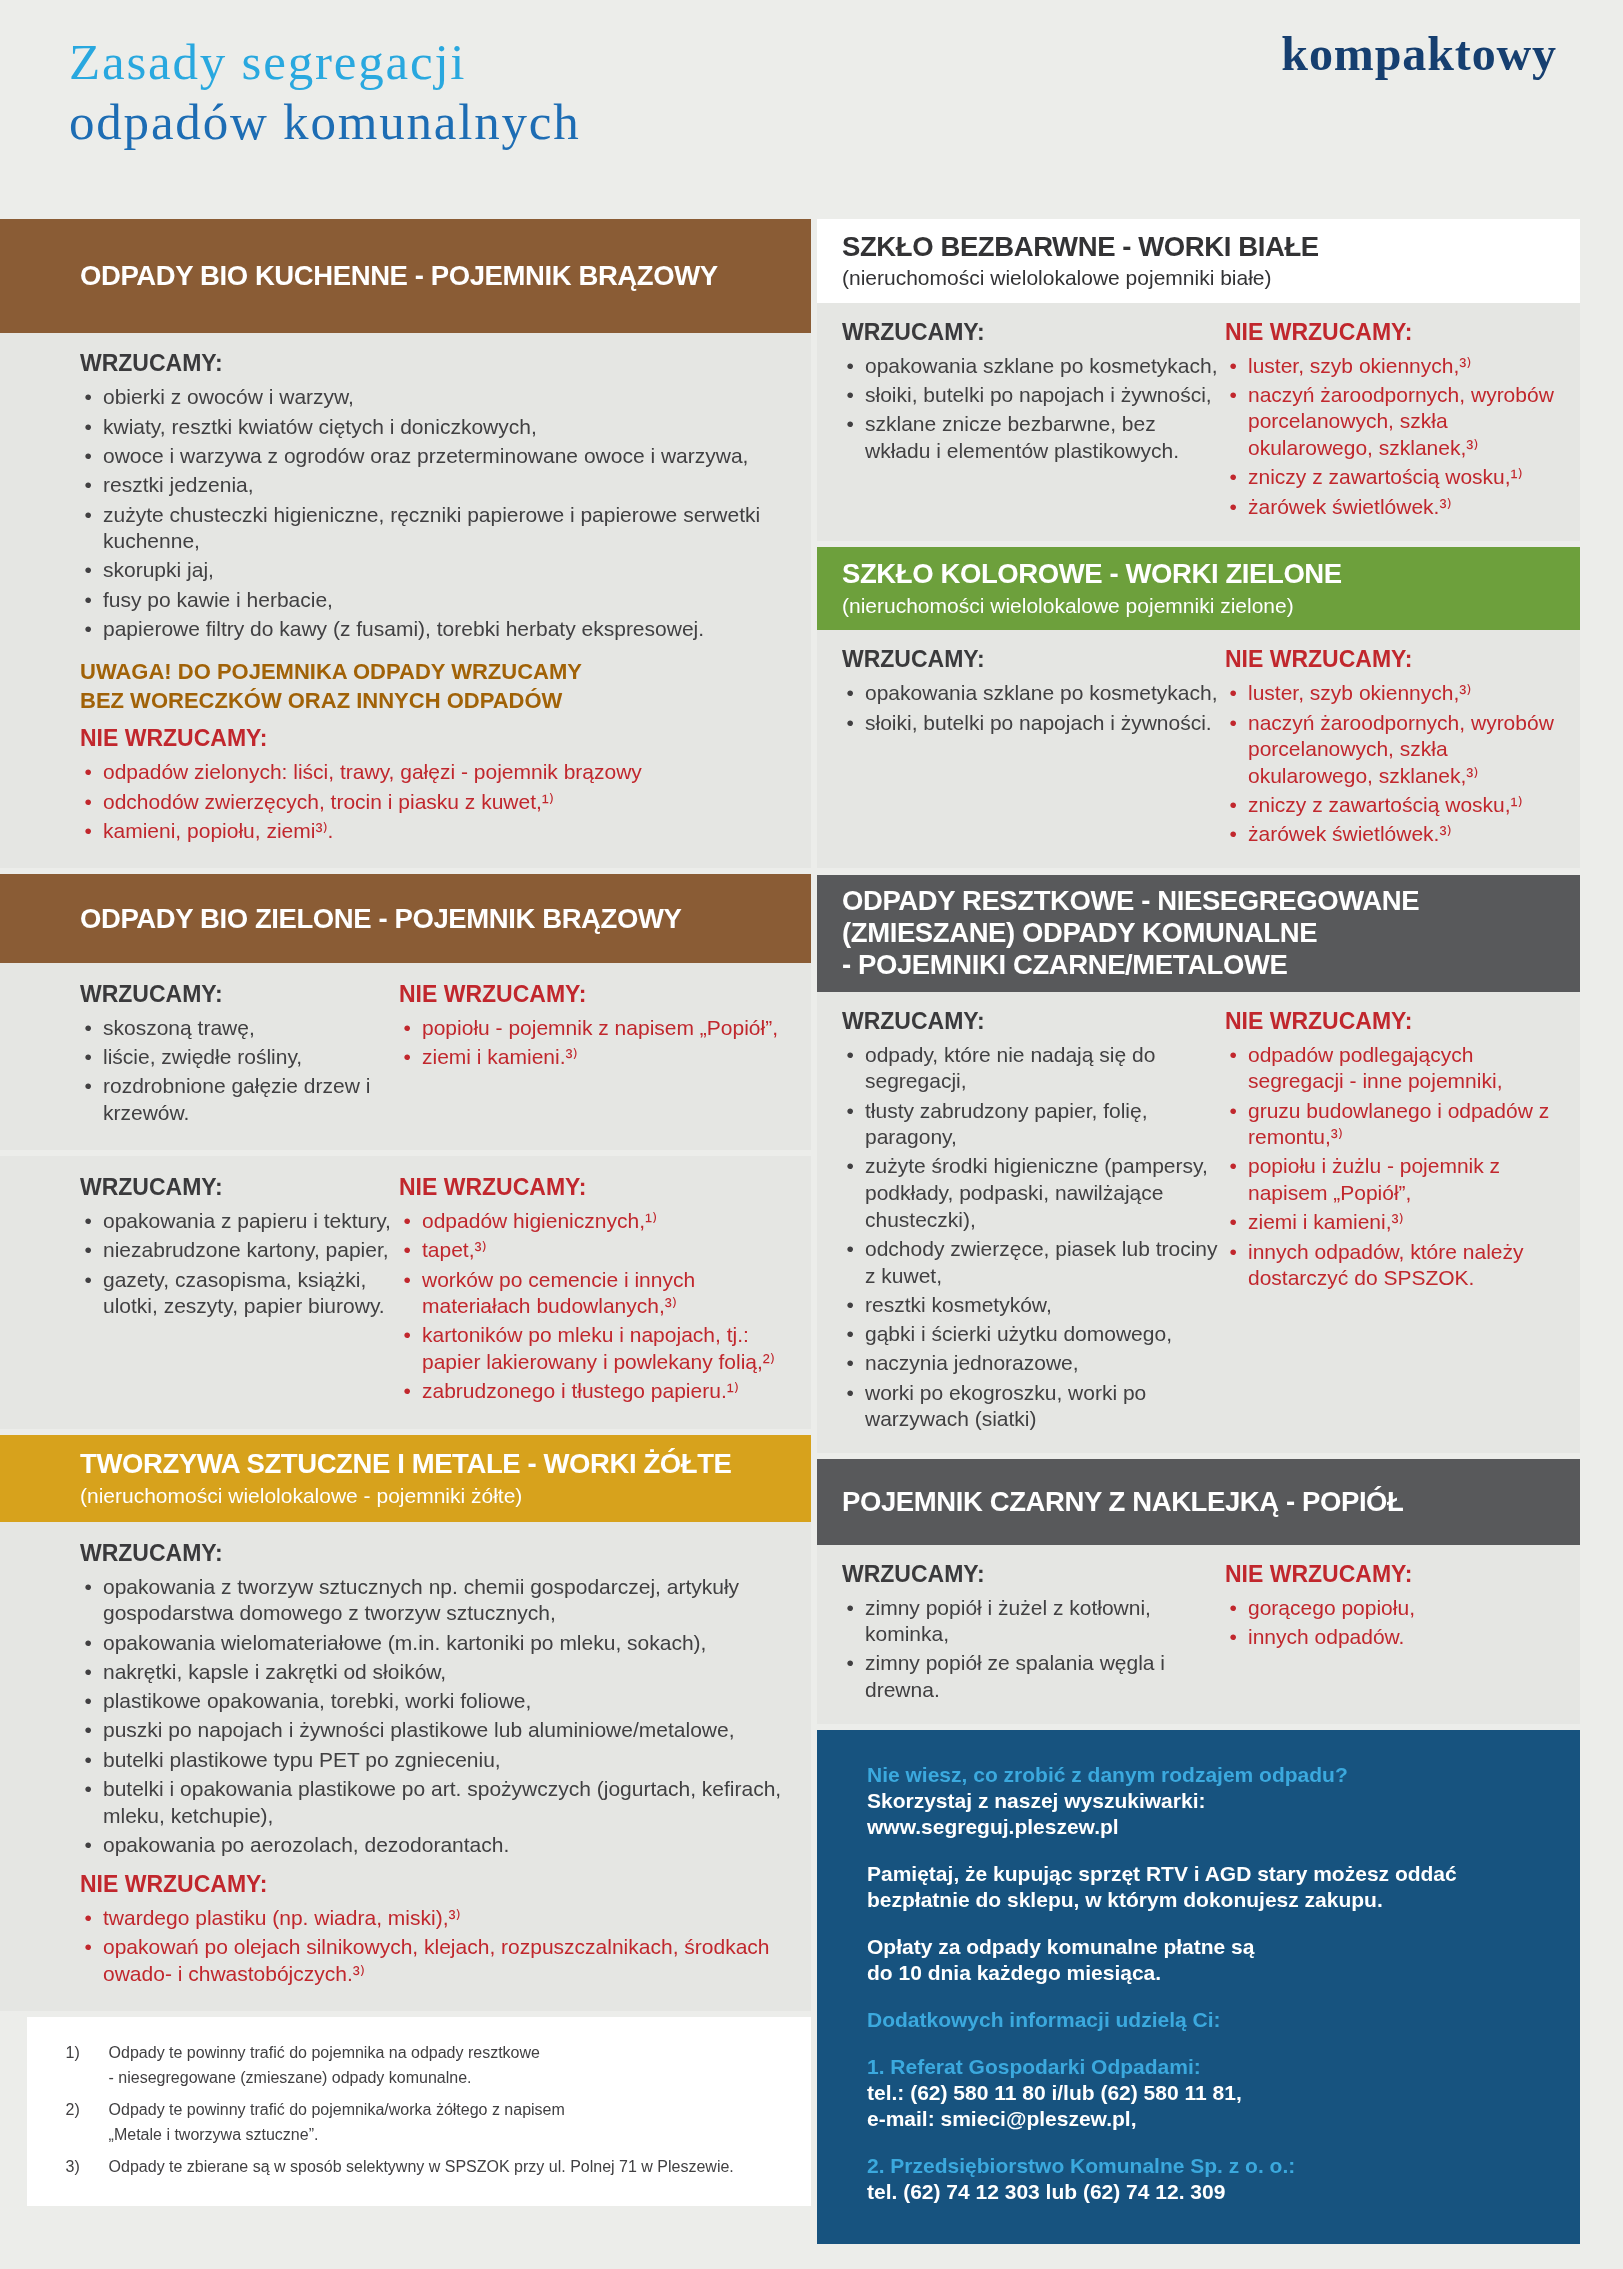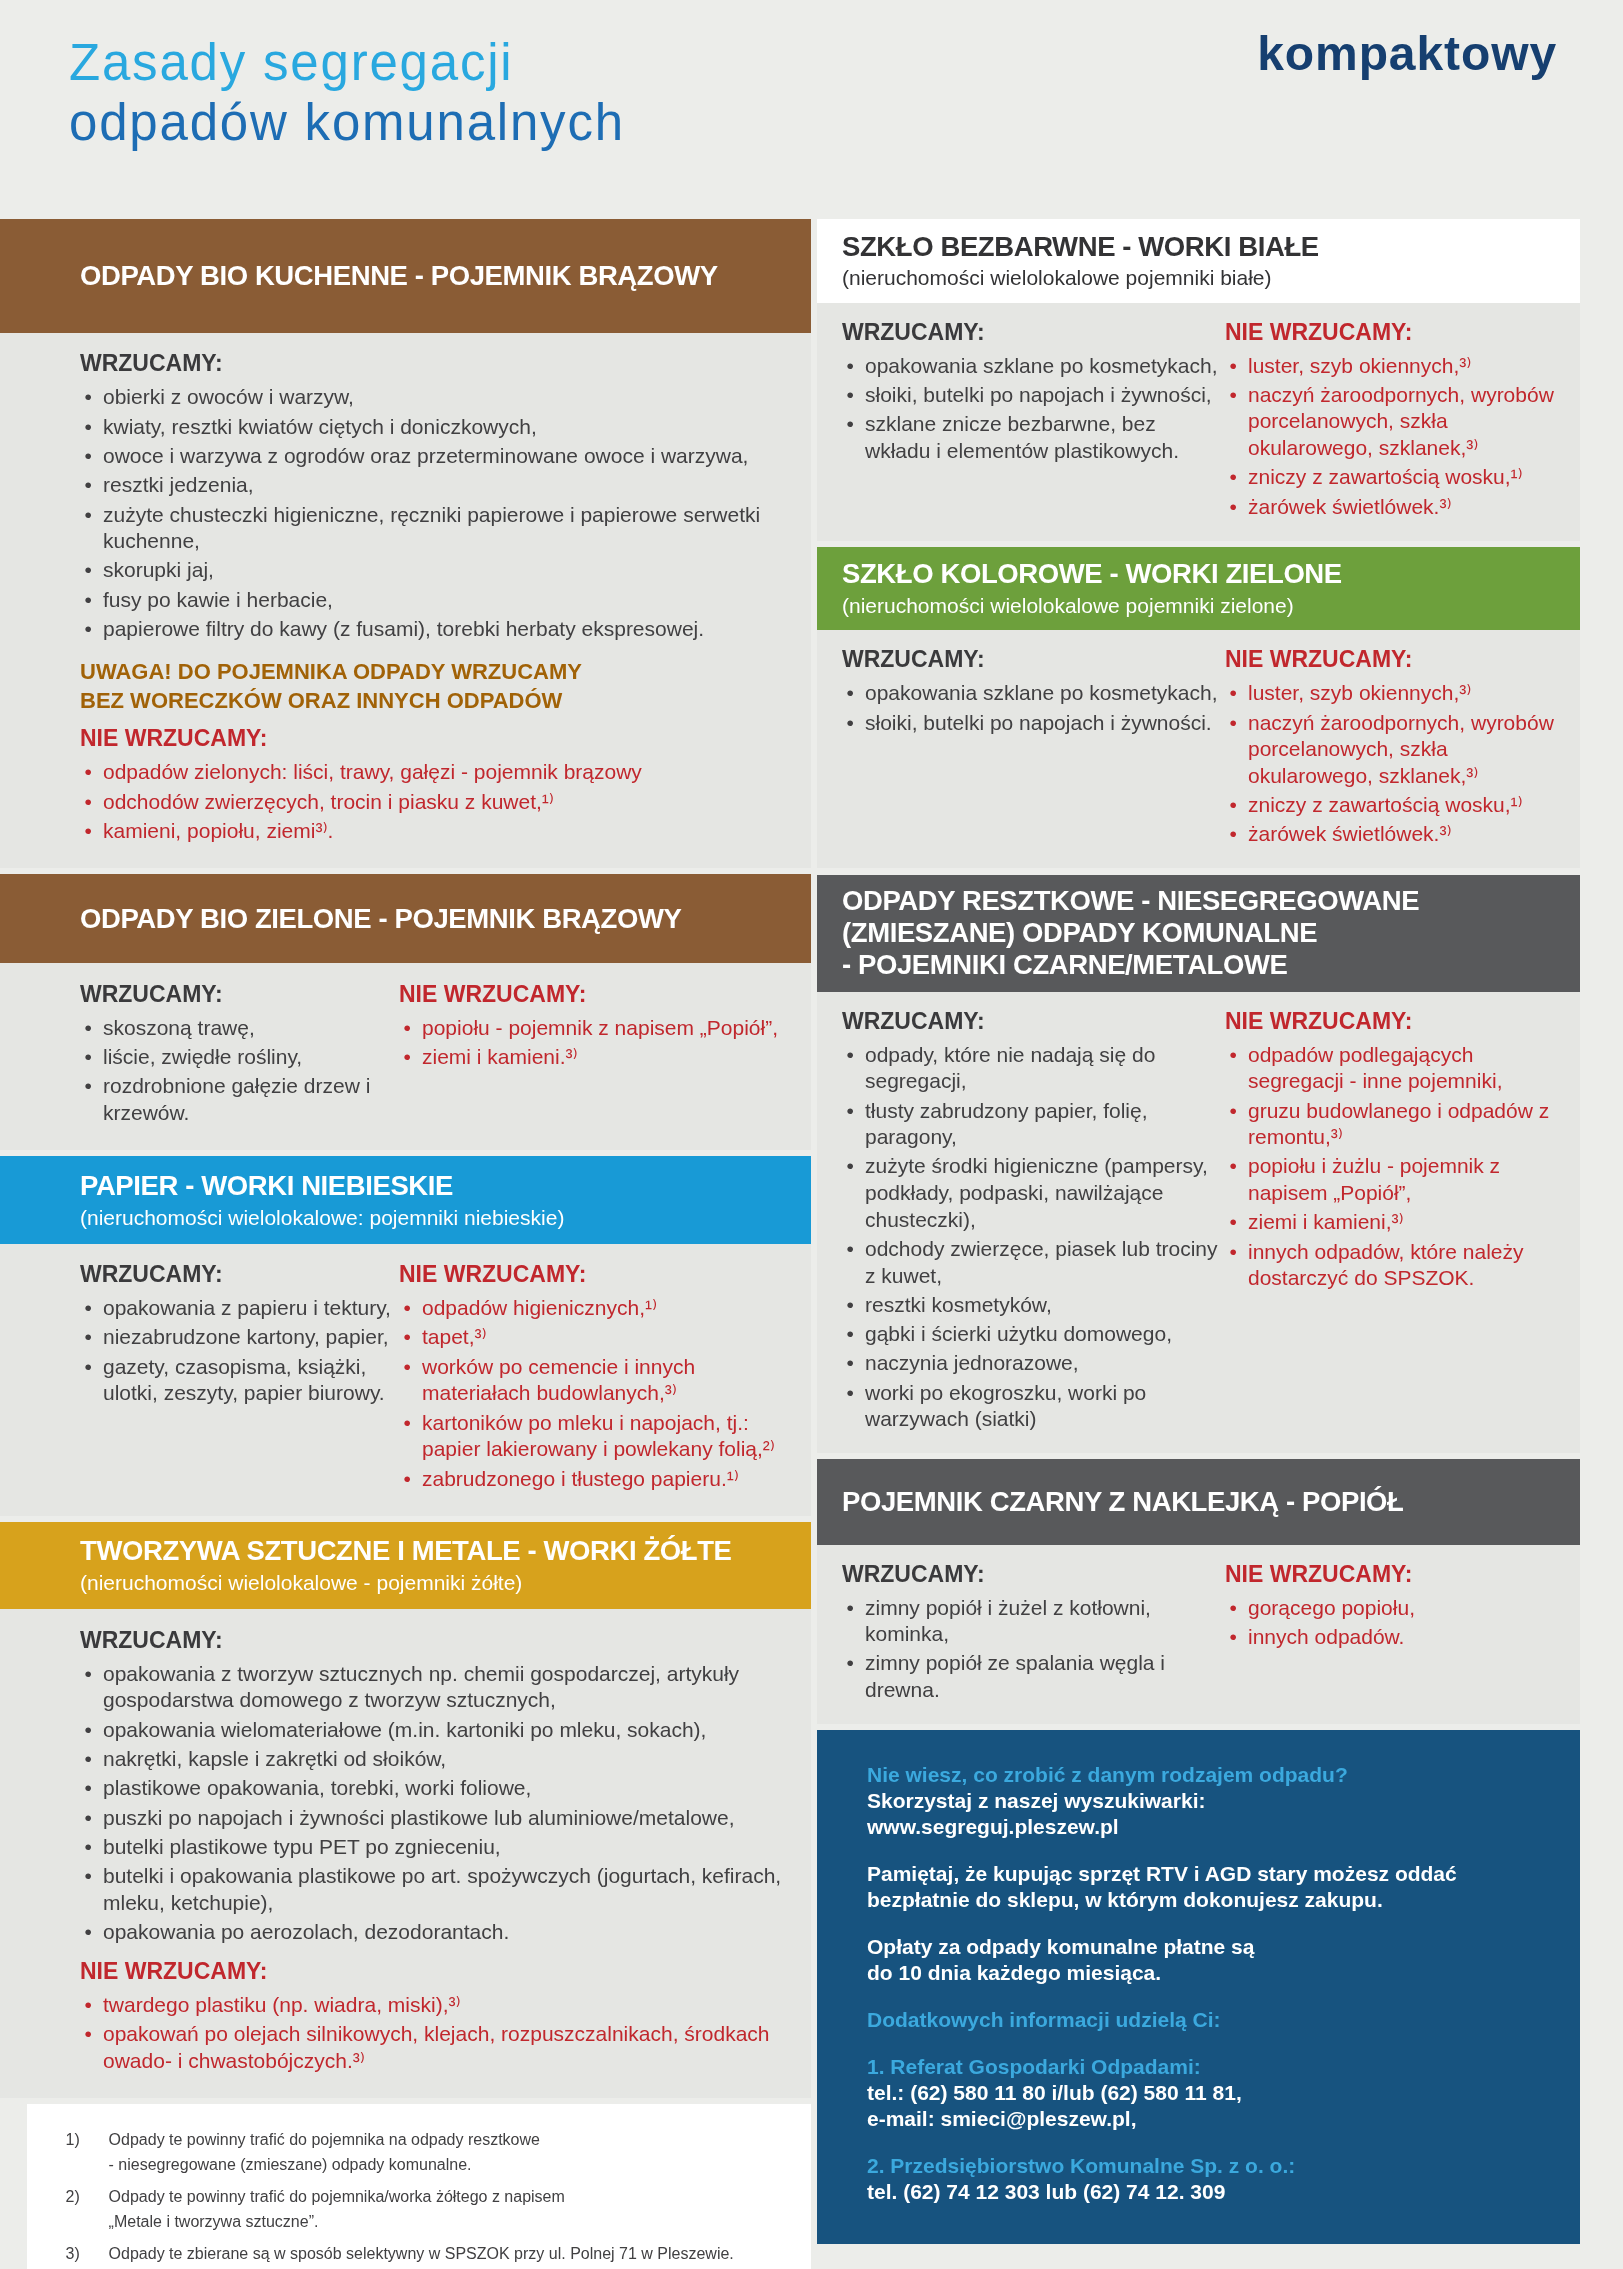--- a/index.html
+++ b/index.html
@@ -3,21 +3,21 @@
 <meta charset="utf-8">
 <style>
   html,body{margin:0;padding:0;}
   body{
     width:1623px;height:2270px;position:relative;overflow:hidden;
     background:#ecedea;
     font-family:"Liberation Sans","DejaVu Sans",sans-serif;
     color:#414042;
   }
   
-  .page-header{position:relative;height:253px;background:#ecedea;}
+  .page-header{position:relative;height:253px;background:#ecedea;font-family:Liberation Serif, serif;}
   .doc-title{position:absolute;left:69px;top:37px;line-height:1;}
   .doc-title .t1{font-size:51px;color:#29a8df;letter-spacing:1.8px;}
   .doc-title .t2{font-size:51px;color:#1d6db4;letter-spacing:1.8px;margin-top:8.9px;}
   .logo{position:absolute;right:66px;top:30px;text-align:right;line-height:1;}
   .logo .l1{font-size:48px;font-weight:bold;color:#163f70;letter-spacing:0.9px;}
   .logo .l2{font-size:62px;font-weight:bold;color:#29a8df;margin-top:1.8px;letter-spacing:0.9px;}
   
   .col{position:absolute;top:219px;}
   .col-left{left:0;width:811px;}
   .col-right{left:817px;width:763px;}
@@ -124,24 +124,20 @@
         <h3 class="lbl red">NIE WRZUCAMY:</h3>
         <ul class="blist red">
             <li>popiołu - pojemnik z napisem „Popiół”,</li>
             <li>ziemi i kamieni.³⁾</li>
           </ul>
       </div>
     </div>
   </section>
 
   <section>
-    <div class="band band-blue">
-      <h2>PAPIER - WORKI NIEBIESKIE</h2>
-      <div class="sub">(nieruchomości wielolokalowe: pojemniki niebieskie)</div>
-    </div>
     <div class="sec-content twocol">
       <div class="c1">
         <h3 class="lbl">WRZUCAMY:</h3>
         <ul class="blist">
             <li>opakowania z papieru i tektury,</li>
             <li>niezabrudzone kartony, papier,</li>
             <li>gazety, czasopisma, książki, ulotki, zeszyty, papier biurowy.</li>
           </ul>
       </div>
       <div class="c2">

